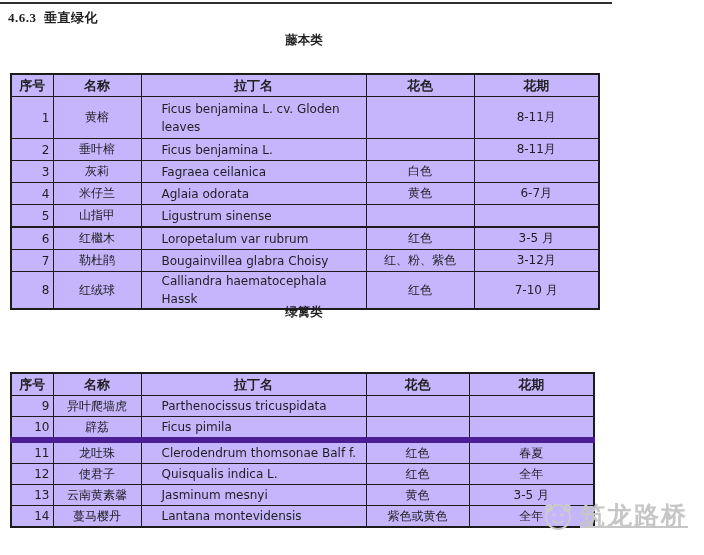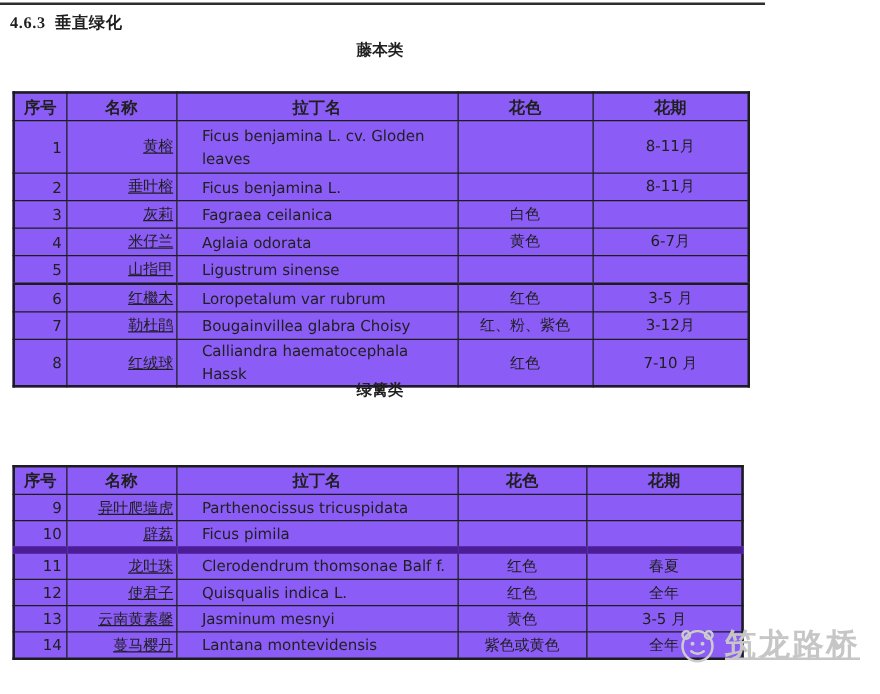--- a/index.html
+++ b/index.html
@@ -25,41 +25,41 @@
     text-align:center; font-size:12.5px; font-weight:bold;
   }
   .subtitle-1 { top:32px; }
   .subtitle-2 { top:304px; }
 
   table.plant-table {
     position:absolute;
     border-collapse:collapse;
     table-layout:fixed;
     border:2px solid #1c1c1c;
-    background:#8b5cf6;
+    background:#c4b5fd;
   }
   #vine-table  { left:10px; top:73px;  width:588px; }
   #hedge-table { left:10px; top:372px; width:583px; }
 
   .plant-table th, .plant-table td {
     border:1px solid #1c1c1c;
     overflow:hidden;
     padding:0 2px;
     vertical-align:middle;
   }
   .plant-table th {
     font-size:13px; font-weight:bold; text-align:center;
     height:21px; padding:0;
   }
   #vine-table td  { height:21px; font-size:12px; }
   #vine-table tr.row-0 td { height:41px; }
   #hedge-table td { height:20px; font-size:12px; }
 
   .plant-table td.col-0 { text-align:right; padding-right:3px; }
-  .plant-table td.col-1 { text-align:right;  padding-left:2px; font-size:12.5px;text-decoration:underline; }
+  .plant-table td.col-1 { text-align:center;  padding-left:2px; font-size:12.5px; }
   .plant-table td.col-2 { text-align:left;  padding-left:20px; line-height:1.5; }
   .plant-table td.col-3, .plant-table td.col-4 { text-align:center; }
 
   
   #vine-table  tbody tr.row-5 td { border-top:2px solid #1c1c1c; }
   #hedge-table tbody tr.row-2 td { border-top:6px solid #4c1d95; }
 
   .watermark {
     position:absolute; left:541px; top:499px;
     display:flex; align-items:center; gap:5px;

